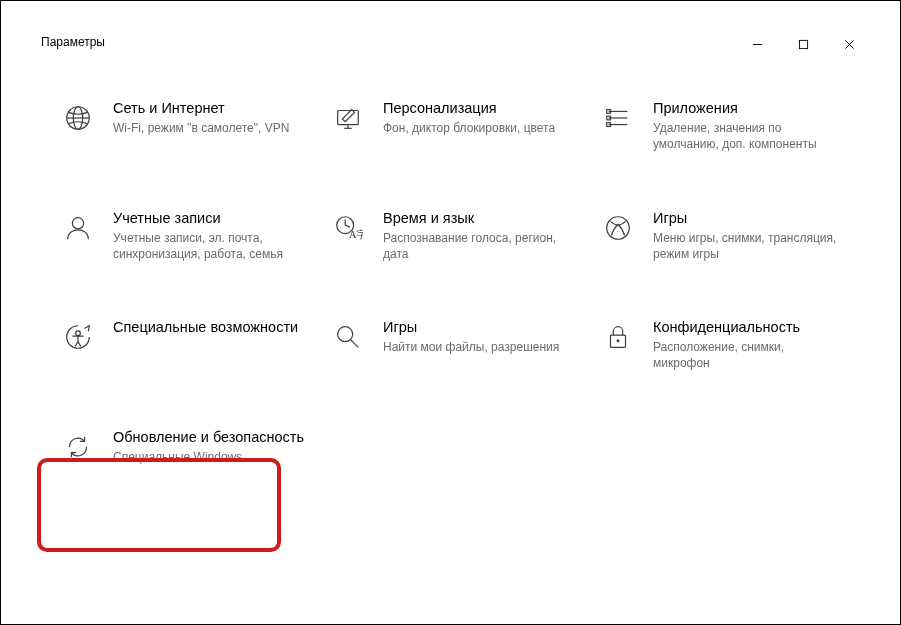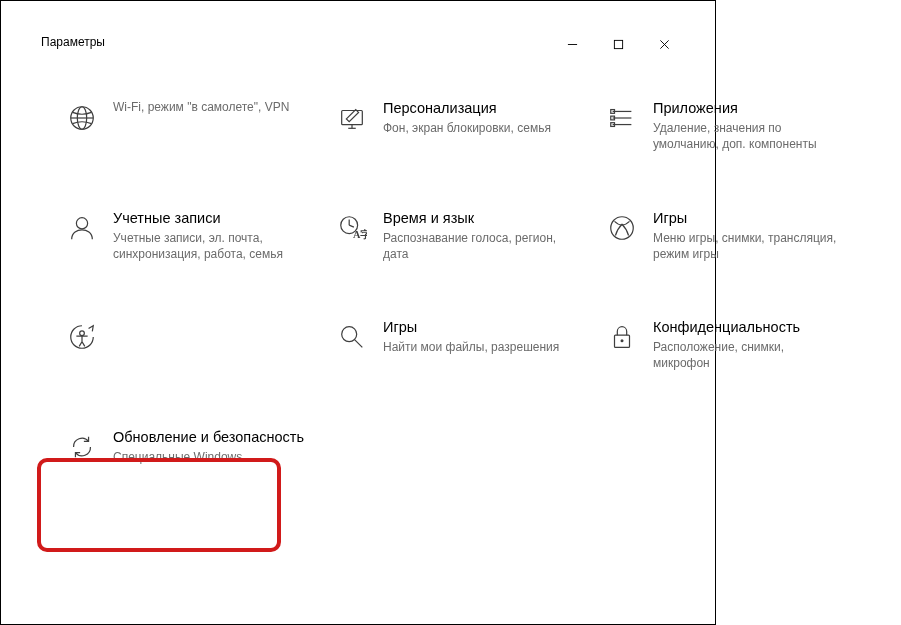--- a/index.html
+++ b/index.html
@@ -4,21 +4,21 @@
 <style>
   * { box-sizing: border-box; }
   html, body {
     margin: 0; padding: 0;
     width: 901px; height: 625px;
     font-family: "Segoe UI", Tahoma, sans-serif;
     background: #ffffff;
     overflow: hidden;
   }
   .outer {
-    width: 716px; height: 625px;
+    width: 901px; height: 625px;
     border: 1px solid #000;
     position: relative;
     background: #fff;
   }
   .window {
     position: absolute;
     left: 28px; top: 28px;
     right: 28px; bottom: 28px;
     background: #fff;
   }
@@ -54,24 +54,23 @@
   }
   .tile {
     display: flex;
     align-items: flex-start;
     gap: 16px;
     cursor: default;
   }
   .tile-icon {
     width: 34px; height: 34px;
     flex: 0 0 34px;
-    display: flex; align-items: center; justify-content: flex-end;
+    display: flex; align-items: center; justify-content: flex-start;
     color: #3f3f3f;
     margin-top: 2px;
-    font-weight: bold;
   }
   .tile-icon svg { width: 30px; height: 30px; stroke: currentColor; fill: none; stroke-width: 1.3; }
   .tile-text { min-width: 0; }
   .tile-title {
     font-size: 14.5px;
     color: #000;
     line-height: 1.25;
     margin-bottom: 3px;
   }
   .tile-desc {
@@ -122,36 +121,37 @@
           <div class="tile-icon">
             <svg viewBox="0 0 32 32">
                 <circle cx="16" cy="16" r="12"></circle>
                 <ellipse cx="16" cy="16" rx="5" ry="12"></ellipse>
                 <line x1="4" y1="16" x2="28" y2="16"></line>
                 <path d="M6 10 Q16 14 26 10" fill="none"></path>
                 <path d="M6 22 Q16 18 26 22" fill="none"></path>
               </svg>
           </div>
           <div class="tile-text">
+            <div class="tile-title">Сеть и Интернет</div>
             <div class="tile-desc">Wi-Fi, режим "в самолете", VPN</div>
           </div>
         </div>
 
         <div class="tile">
           <div class="tile-icon">
             <svg viewBox="0 0 32 32">
                 <rect x="5" y="8" width="22" height="15" rx="1"></rect>
                 <line x1="12" y1="27" x2="20" y2="27"></line>
                 <line x1="16" y1="23" x2="16" y2="27"></line>
                 <path d="M10 17 L20 7 L23 10 L13 20 Z" fill="none"></path>
               </svg>
           </div>
           <div class="tile-text">
             <div class="tile-title">Персонализация</div>
-            <div class="tile-desc">Фон, экран блокировки, семья</div>
+            <div class="tile-desc">Фон, диктор блокировки, цвета</div>
           </div>
         </div>
 
         <div class="tile">
           <div class="tile-icon">
             <svg viewBox="0 0 32 32">
                 <line x1="6" y1="9" x2="26" y2="9"></line>
                 <line x1="6" y1="16" x2="26" y2="16"></line>
                 <line x1="6" y1="23" x2="26" y2="23"></line>
                 <rect x="4" y="7" width="4" height="4"></rect>
@@ -210,20 +210,21 @@
         <div class="tile">
           <div class="tile-icon">
             <svg viewBox="0 0 32 32">
                 <path d="M16 4 A12 12 0 1 0 28 16" fill="none"></path>
                 <polyline points="23,7 28,4 27,10" fill="none"></polyline>
                 <circle cx="16" cy="12" r="2.5"></circle>
                 <path d="M10 15 L22 15 M16 15 L16 21 M13 26 L16 21 L19 26" fill="none"></path>
               </svg>
           </div>
           <div class="tile-text">
+            <div class="tile-title">Специальные возможности</div>
           </div>
         </div>
 
         <div class="tile">
           <div class="tile-icon">
             <svg viewBox="0 0 32 32">
                 <circle cx="13" cy="13" r="8"></circle>
                 <line x1="19" y1="19" x2="27" y2="27"></line>
               </svg>
           </div>

